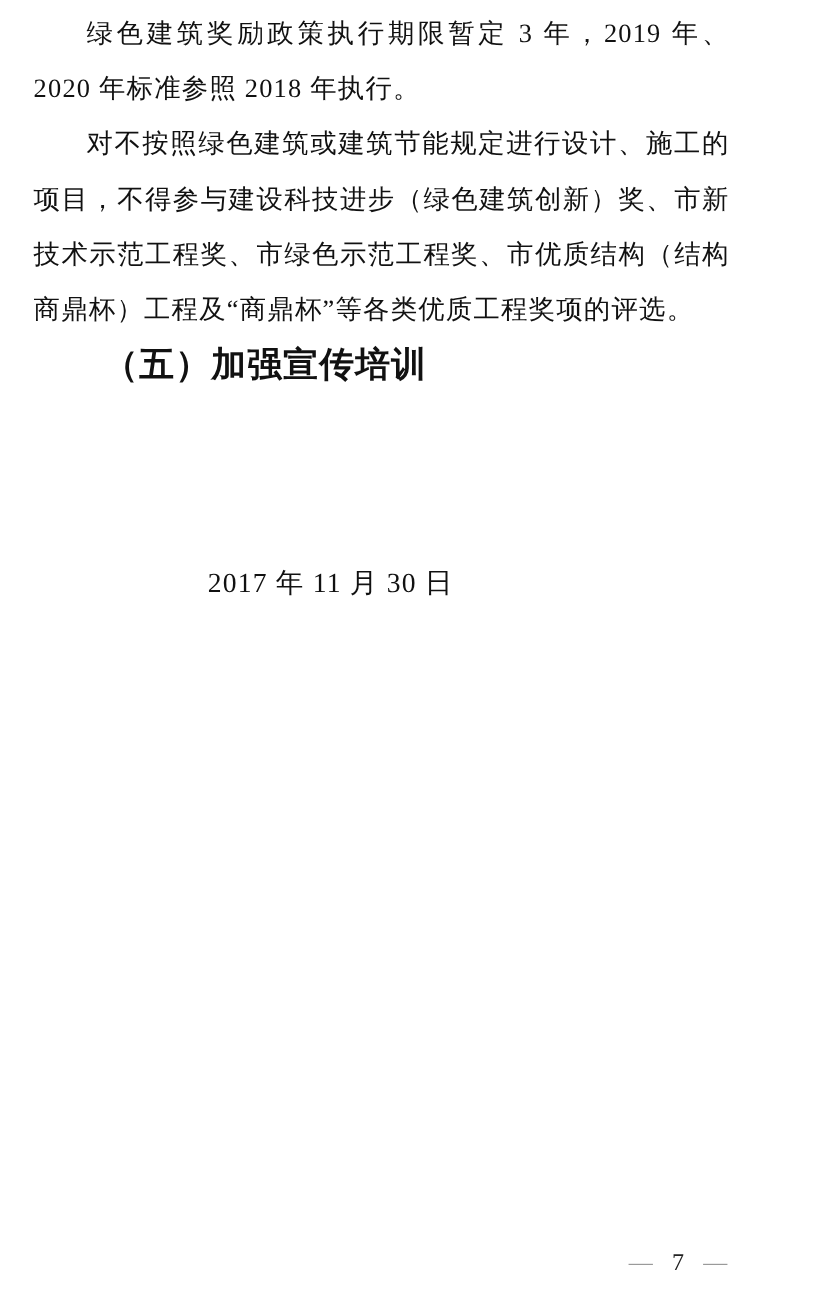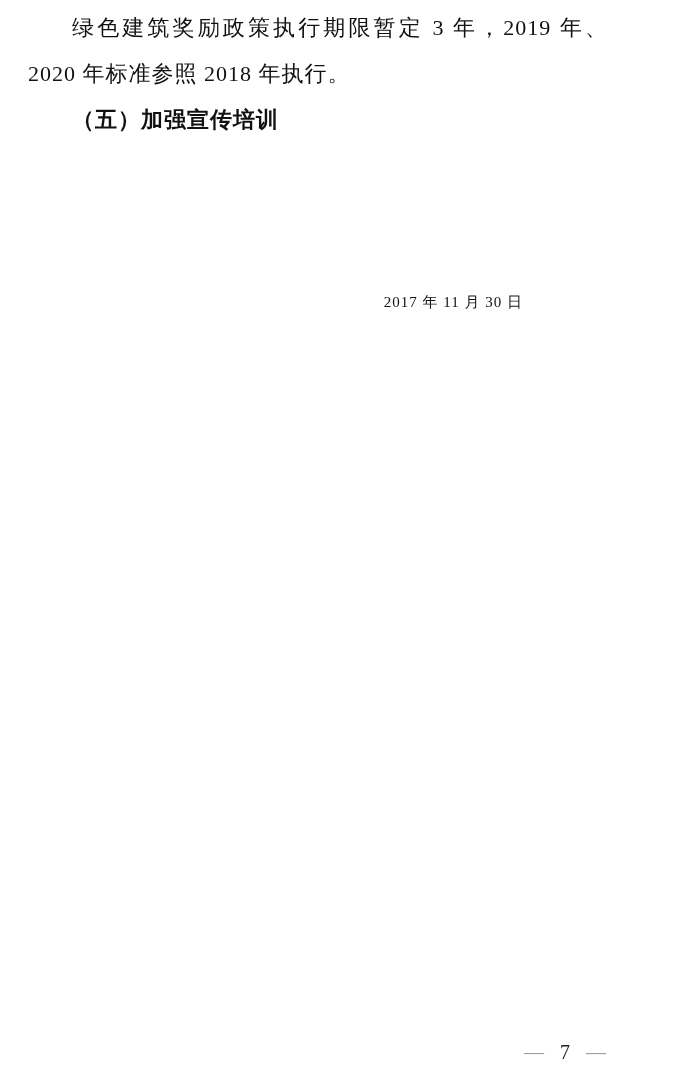--- a/index.html
+++ b/index.html
@@ -22,32 +22,32 @@
     margin: 0;
     font-size: 22px;
     line-height: 46px;
     letter-spacing: 1px;
     text-align: justify;
     text-justify: inter-ideograph;
     text-indent: 2em;
   }
   .heading {
     margin: 0;
-    font-size: 22px;
+    font-size: 29px;
     line-height: 46px;
     letter-spacing: 1px;
     text-indent: 2em;
     font-weight: bold;
   }
   .date-line {
     margin-top: 136px;
-    font-size: 15px;
+    font-size: 23px;
     line-height: 46px;
     letter-spacing: 1px;
-    text-align: right;
+    text-align: center;
     padding-right: 85px;
   }
   .footer {
     position: absolute;
     right: 30px;
     bottom: 22px;
     font-size: 20px;
     line-height: 20px;
     color: #111111;
     display: flex;
@@ -62,20 +62,21 @@
     color: #222222;
   }
 </style>
 </head>
 <body>
 
 <div class="page">
 
   <p class="body-para">绿色建筑奖励政策执行期限暂定 3 年，2019 年、2020 年标准参照 2018 年执行。</p>
 
+  <p class="body-para">对不按照绿色建筑或建筑节能规定进行设计、施工的项目，不得参与建设科技进步（绿色建筑创新）奖、市新技术示范工程奖、市绿色示范工程奖、市优质结构（结构商鼎杯）工程及“商鼎杯”等各类优质工程奖项的评选。</p>
 
   <p class="heading">（五）加强宣传培训</p>
 
 
 
   <div class="date-line">2017 年 11 月 30 日</div>
 
   <div class="footer">
     <span class="dash">—</span>
     <span class="num">7</span>

